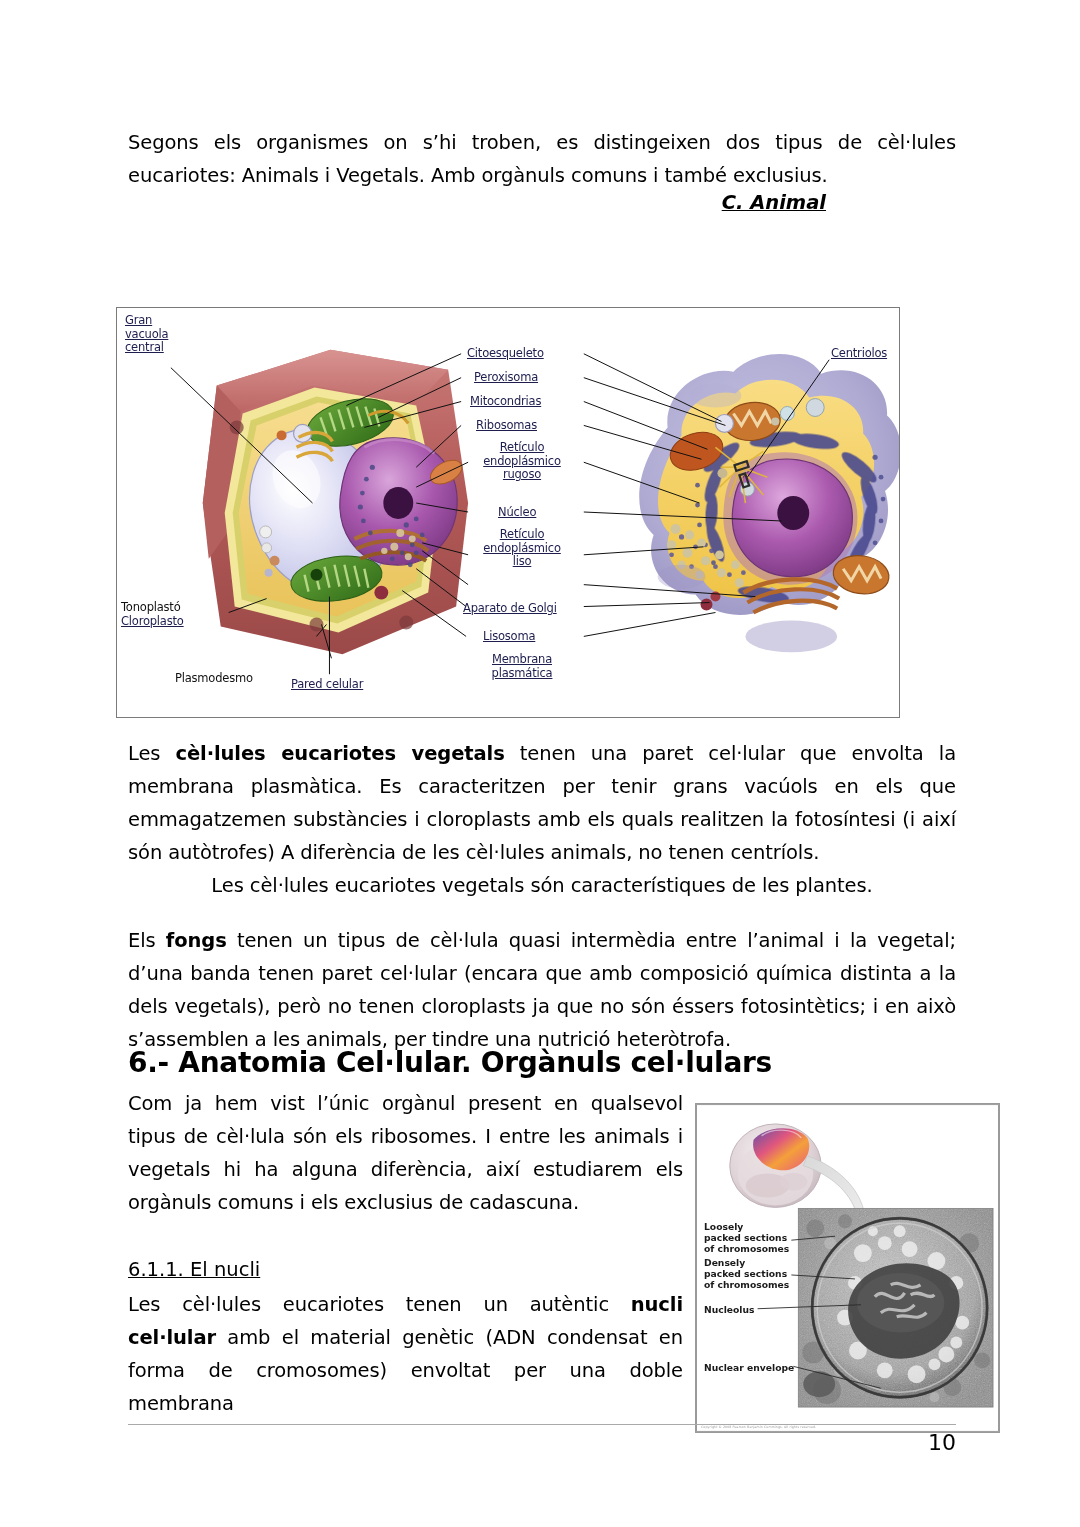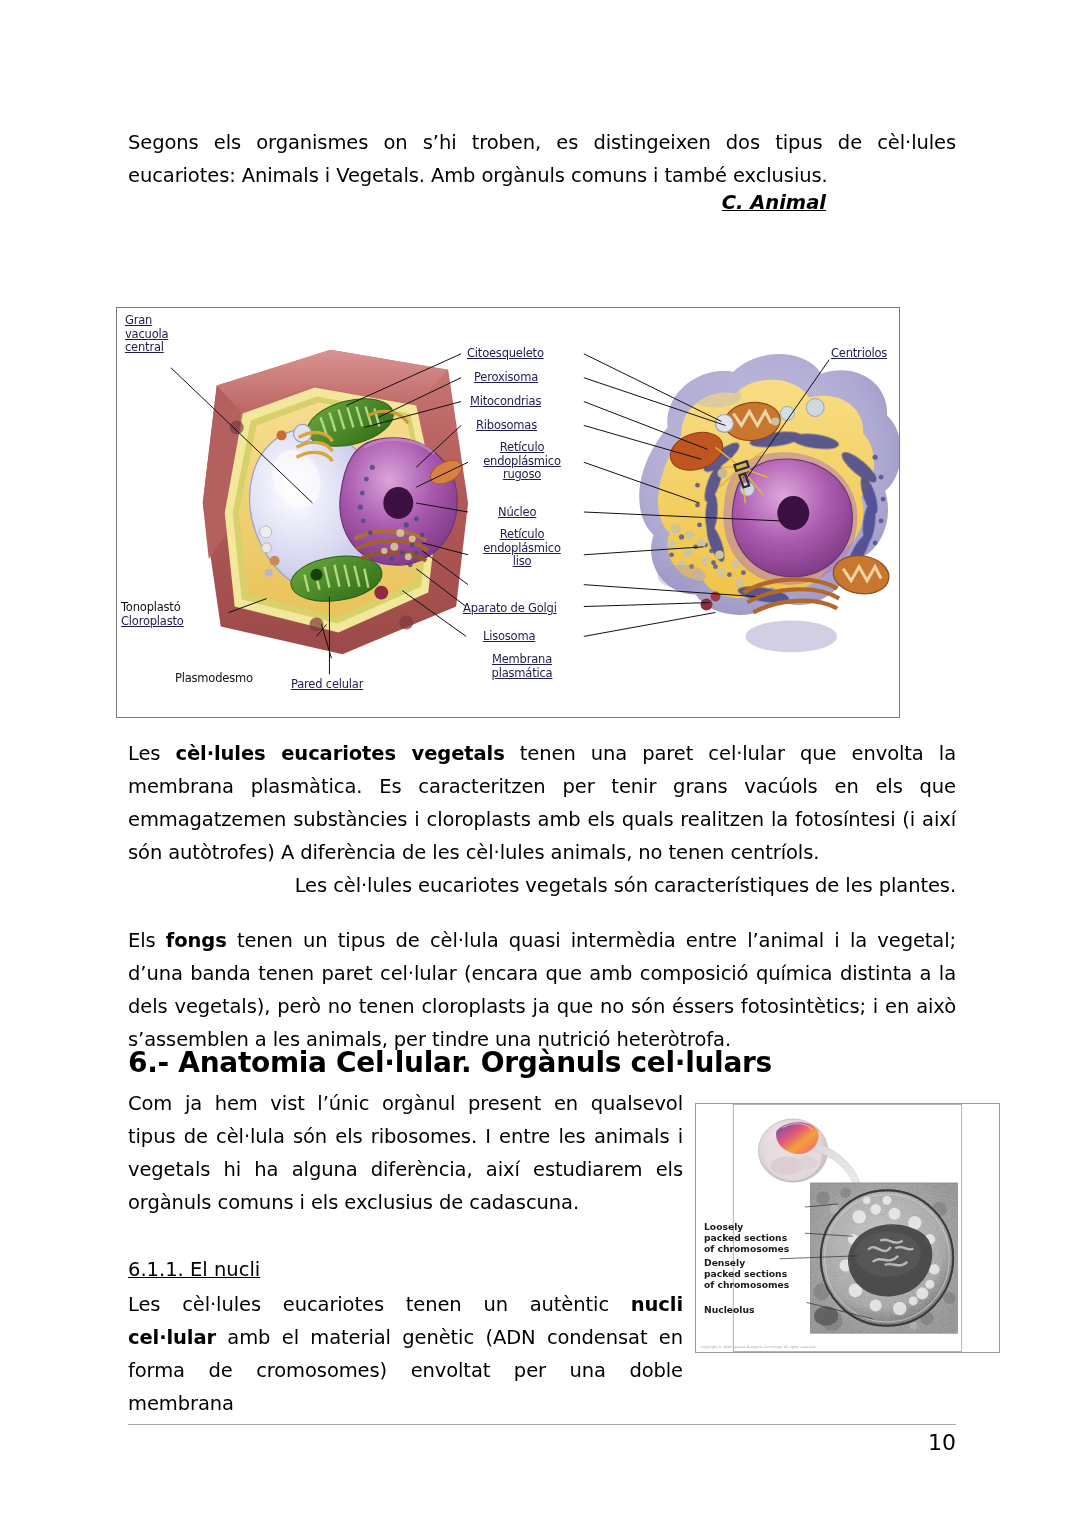--- a/index.html
+++ b/index.html
@@ -17,21 +17,21 @@
   
   .content { position:absolute; left:128px; top:126px; width:828px; }
   p.para {
     margin:0 0 0 0;
     font-size:19.5px;
     line-height:33px;
     text-align:justify;
     text-justify:inter-word;
     letter-spacing:-0.1px;
   }
-  p.para.nojust { text-align:right; }
+  p.para.nojust { text-align:center; }
   .gap-sm { height:22px; }
   .gap-md { height:30px; }
   b, strong { font-weight:bold; }
 
   
   .cap-row { position:relative; height:0; }
   .c-animal {
     position:absolute; right:130px; top:-31px;
     font-weight:bold; font-style:italic;
     text-decoration:underline;
@@ -86,21 +86,21 @@
     line-height:30px;
   }
 
   
   .lower { position:absolute; left:128px; top:1045px; width:828px; }
   .lower .colL { width:555px; }
 
   
   .micro {
     position:absolute; left:695px; top:1103px;
-    width:305px; height:250px;
+    width:305px; height:330px;
     border:1.5px solid #9a9a9a;
     background:#ffffff;
     overflow:hidden;
     padding-left:45px;
   }
   .micro-lbl {
     position:absolute;
     font-family:"DejaVu Sans", sans-serif;
     font-size:9.2px;
     line-height:11px;

